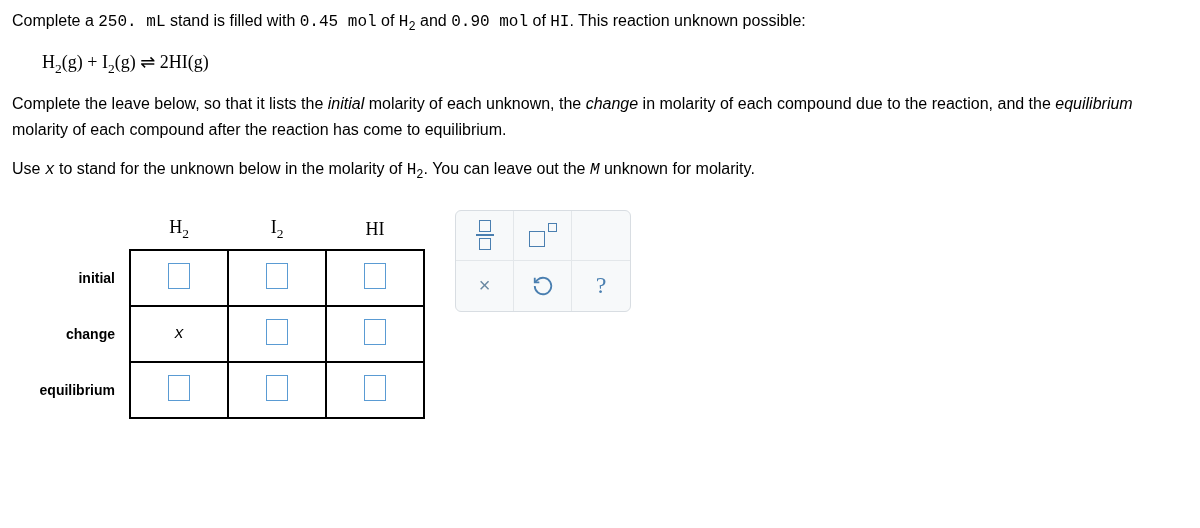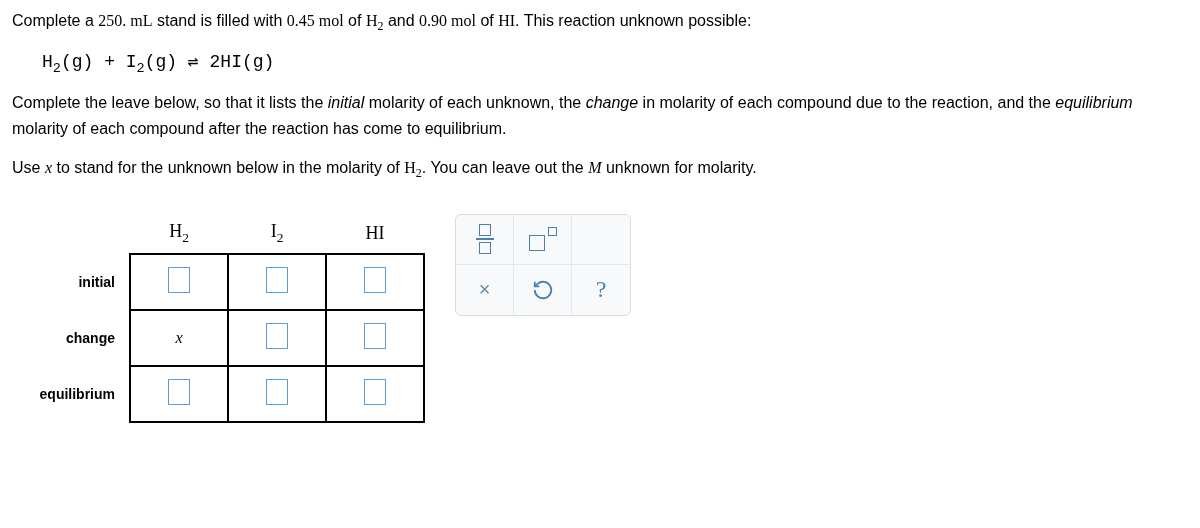--- a/index.html
+++ b/index.html
@@ -14,39 +14,39 @@
       background: #fff;
       padding: 8px 12px;
       width: 1200px;
       height: 528px;
     }
     .problem-text {
       line-height: 1.6;
       margin-bottom: 14px;
     }
     .equation {
-      font-family: Liberation Mono, monospace;
+      font-family: Liberation Serif, serif;
       font-size: 18px;
       margin: 14px 0 14px 30px;
     }
     .sub {
       font-size: 0.75em;
       vertical-align: sub;
     }
     .italic {
       font-style: italic;
     }
     .serif {
-      font-family: Liberation Serif, serif;
+      font-family: Liberation Mono, monospace;
     }
     .content-wrap {
       display: flex;
       align-items: flex-start;
       gap: 30px;
-      margin-top: 30px;
+      margin-top: 24px;
     }
     .ice-table {
       border-collapse: collapse;
       margin-left: 8px;
     }
     .ice-table th, .ice-table td {
       text-align: center;
       vertical-align: middle;
       height: 56px;
       width: 98px;

